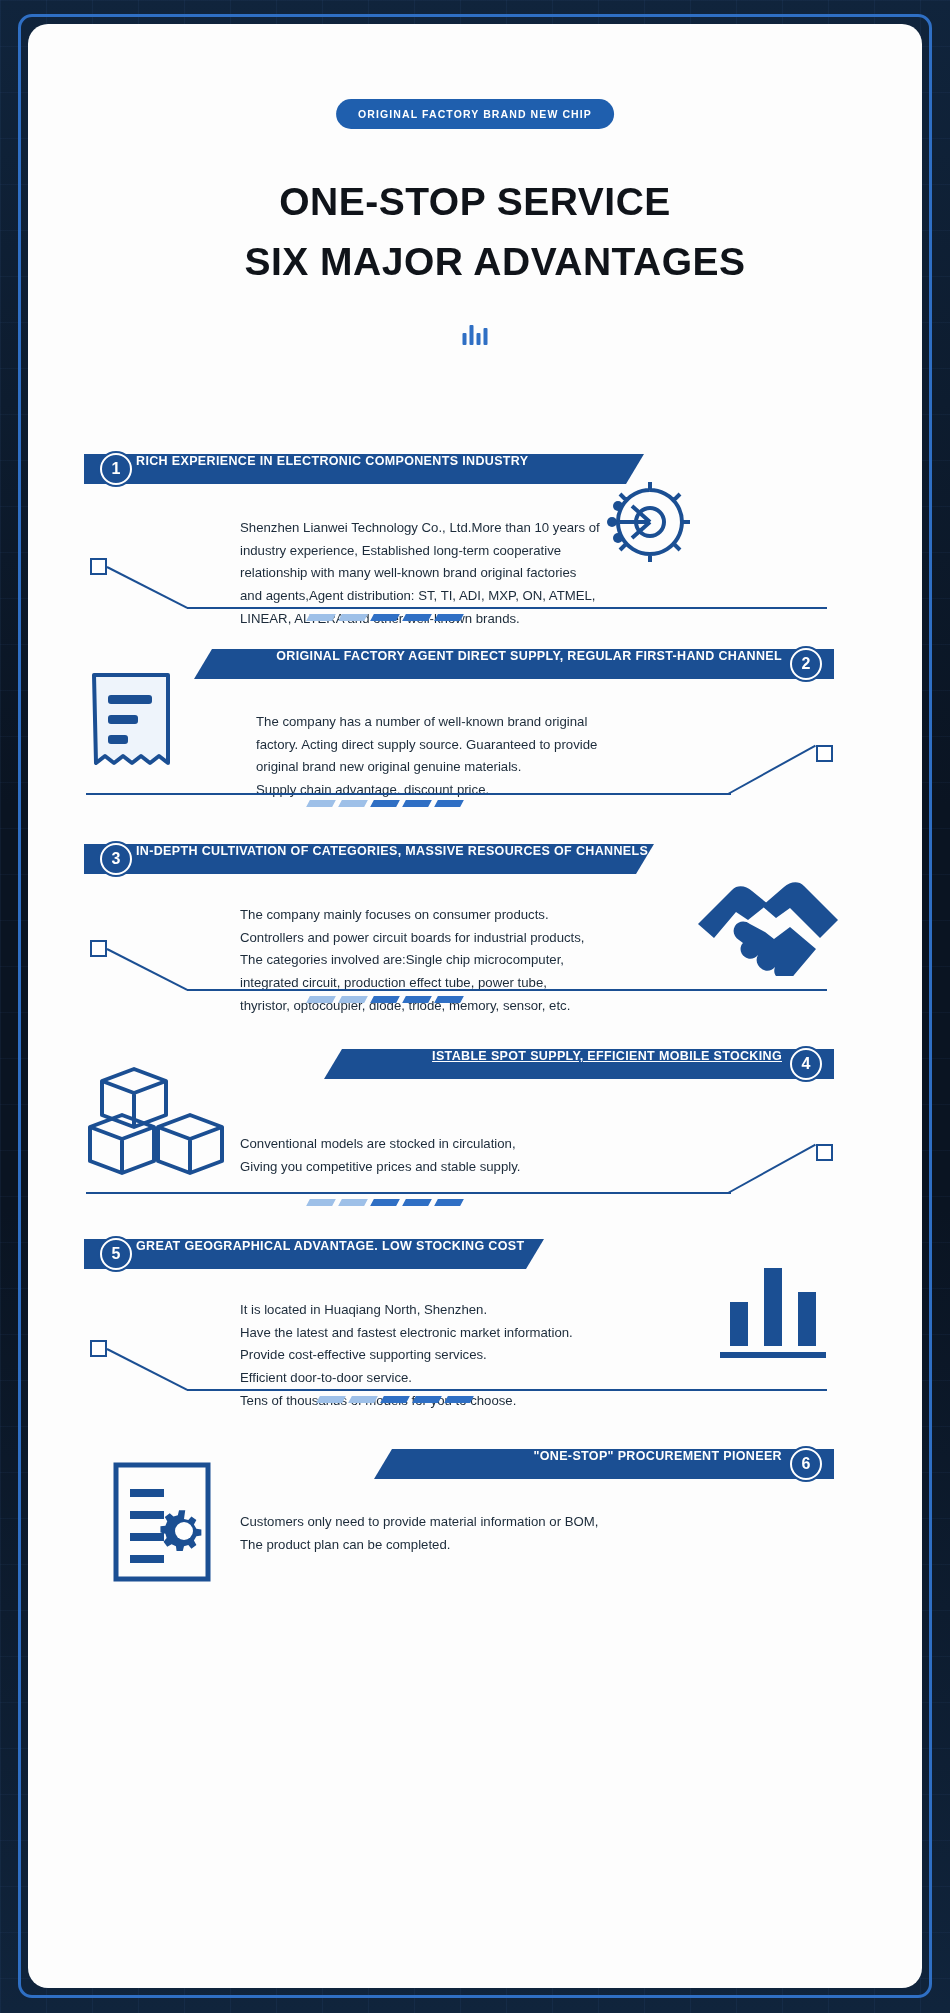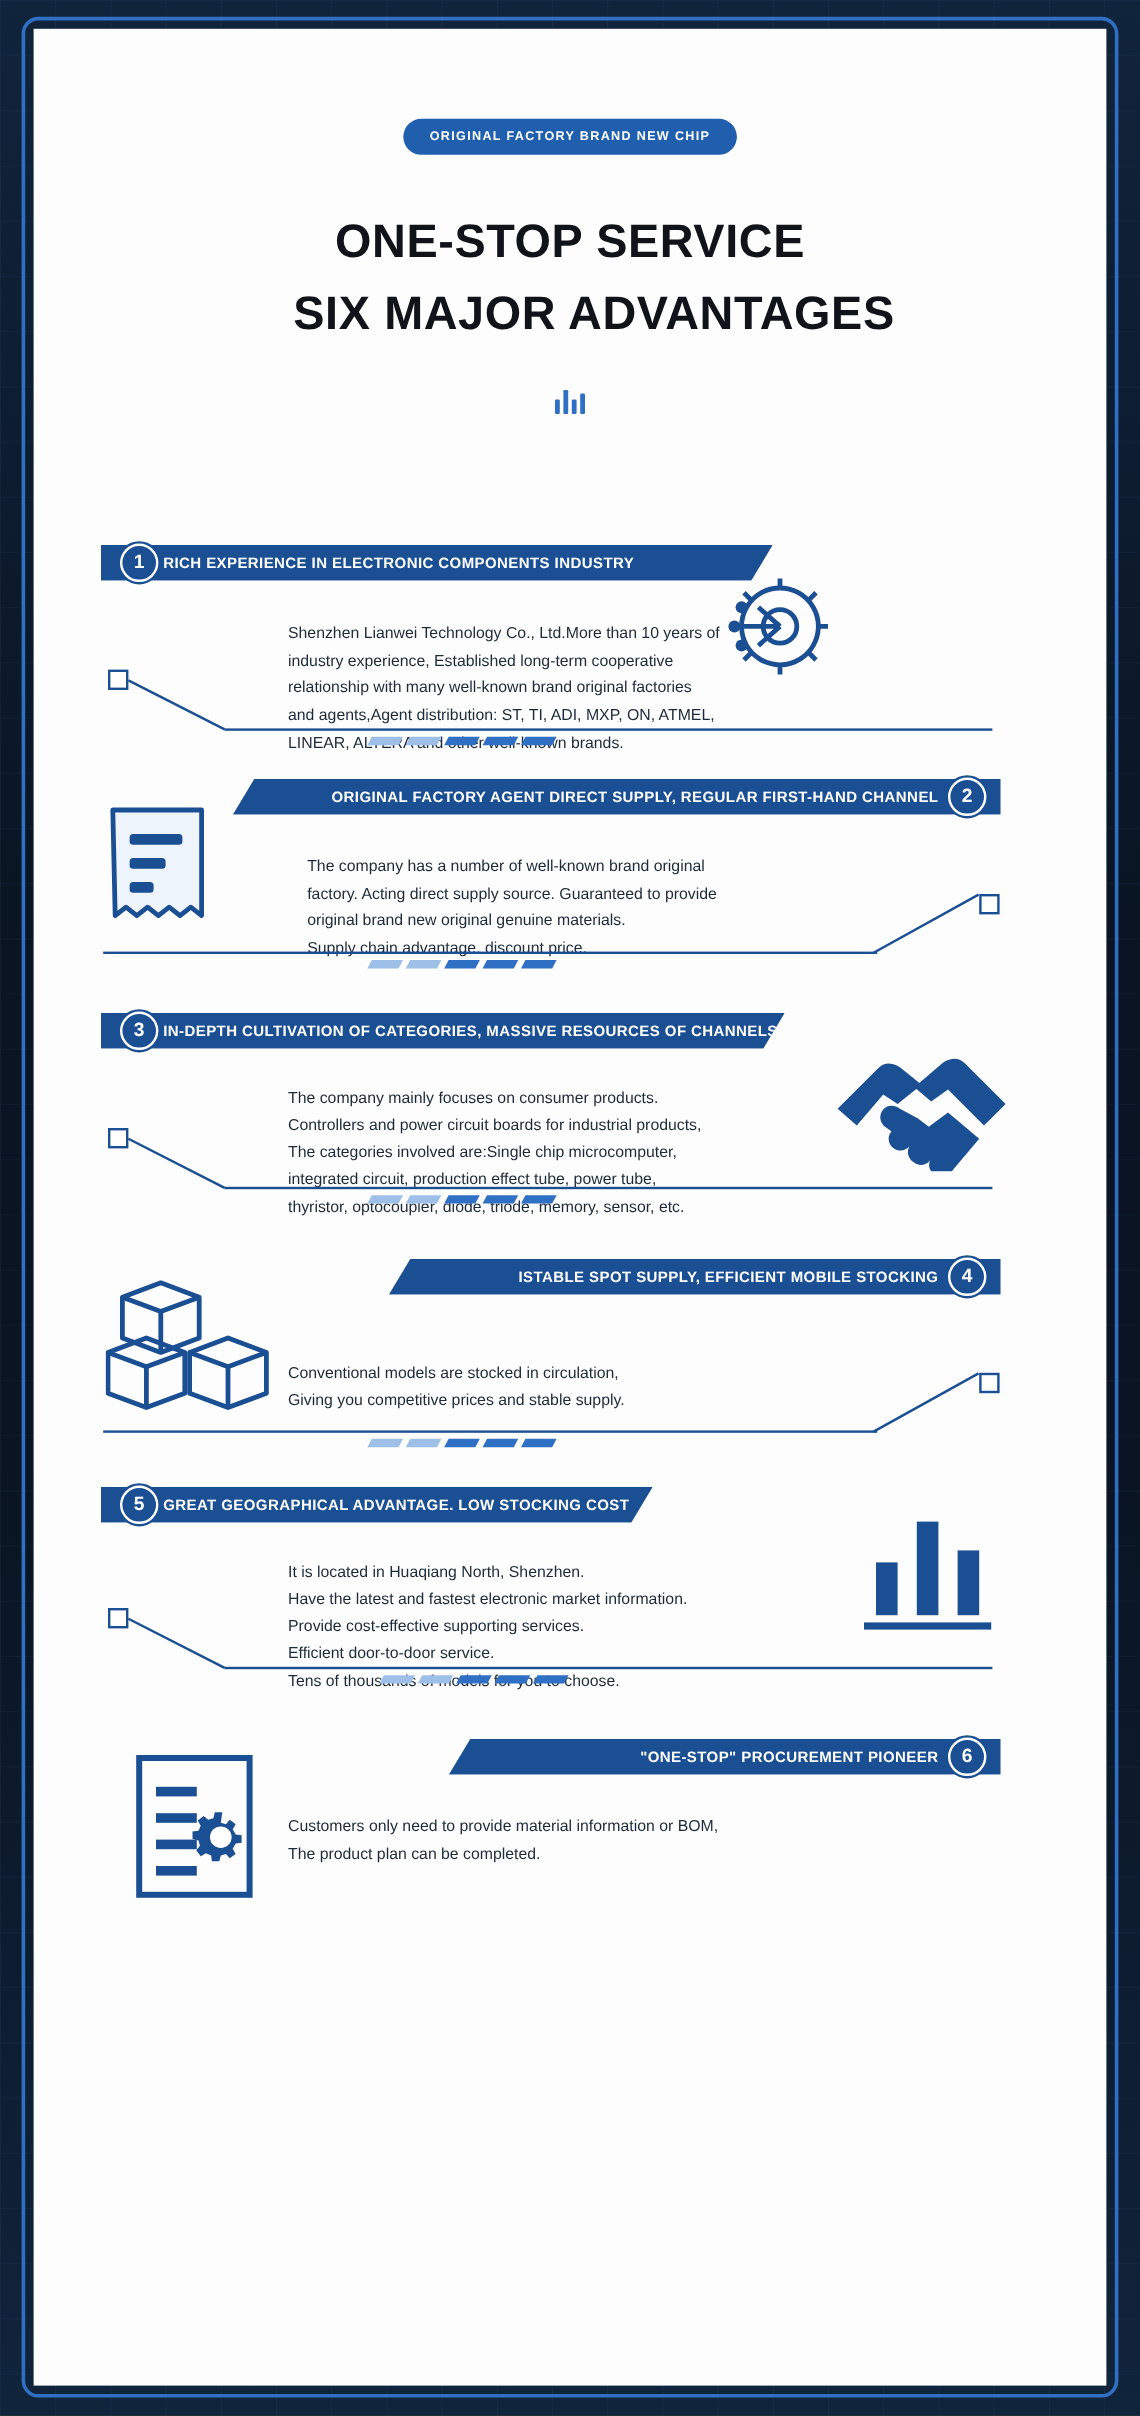--- a/index.html
+++ b/index.html
@@ -42,21 +42,21 @@
     width: 914px; height: 1984px;
     border: 3px solid #2f6fc4;
     border-radius: 14px;
     background: transparent;
   }
   .sheet {
     position: absolute;
     left: 28px; top: 24px;
     width: 894px; height: 1964px;
     background: #fdfdfd;
-    border-radius: 0;
+    border-radius: 20px;
     overflow: hidden;
   }
 
   
   .badge {
     position: absolute;
     left: 50%;
     transform: translateX(-50%);
     top: 75px;
     background: #1f5fae;
@@ -98,21 +98,21 @@
 
   
   .section { position: absolute; left: 0; width: 894px; }
 
   
   .ribbon {
     position: absolute;
     height: 30px;
     background: #1b4f93;
     display: flex;
-    align-items: center;
+    align-items: flex-start;
     color: #fff;
     font-size: 12.5px;
     font-weight: bold;
     letter-spacing: 0.35px;
     white-space: nowrap;
   }
   .ribbon.left  { clip-path: polygon(0 0, 100% 0, calc(100% - 18px) 100%, 0 100%); padding-left: 52px; padding-right: 28px; }
   .ribbon.right { clip-path: polygon(18px 0, 100% 0, 100% 100%, 0 100%); padding-left: 28px; padding-right: 52px; justify-content: flex-end; }
 
   .numcircle {
@@ -273,21 +273,21 @@
       <svg class="icon" style="left:660px;top:22px;" width="160" height="110" viewBox="0 0 160 110">
         <g fill="#1b4f93">
           <path d="M10 58 L44 24 c6-6 14-4 20 1 l16 13 -20 16 -12 -8 -22 26 z"></path>
           <path d="M150 54 L116 20 c-6-6-14-4-20 1 L74 40 l14 12 14-10 30 30 z"></path>
           <path d="M62 58 c-5-4-12-3-15 2 -3 5-1 11 4 14 l4 3 c-4 4-3 11 2 14 4 3 10 2 13-2 -3 5-1 11 4 14 4 3 10 2 13-2 -2 5 0 10 5 12 5 3 11 1 14-4 l22-26 -26-22 -16 12 -9 -7 -15 -8z"></path>
         </g>
       </svg>
     </div>
 
     <div class="section" style="top:1025px;height:200px;">
-      <div class="ribbon right" style="left:296px;top:0;width:510px;">
+      <div class="ribbon right" style="left:296px;top:0;width:510px;text-decoration:underline;">
         <span>ISTABLE SPOT SUPPLY, EFFICIENT MOBILE STOCKING</span>
       </div>
       <div class="numcircle" style="left:762px;top:-1px;">4</div>
 
       <div class="body-text" style="left:212px;top:62px;width:470px;margin-top:22px;">Conventional models are stocked in circulation,
 Giving you competitive prices and stable supply.</div>
 
       <div class="sq" style="left:788px;top:95px;"></div>
       <div class="diag" style="left:700px;top:143px;width:100px;transform:rotate(-29deg);"></div>
       <div class="hline" style="left:58px;top:143px;width:645px;"></div>

